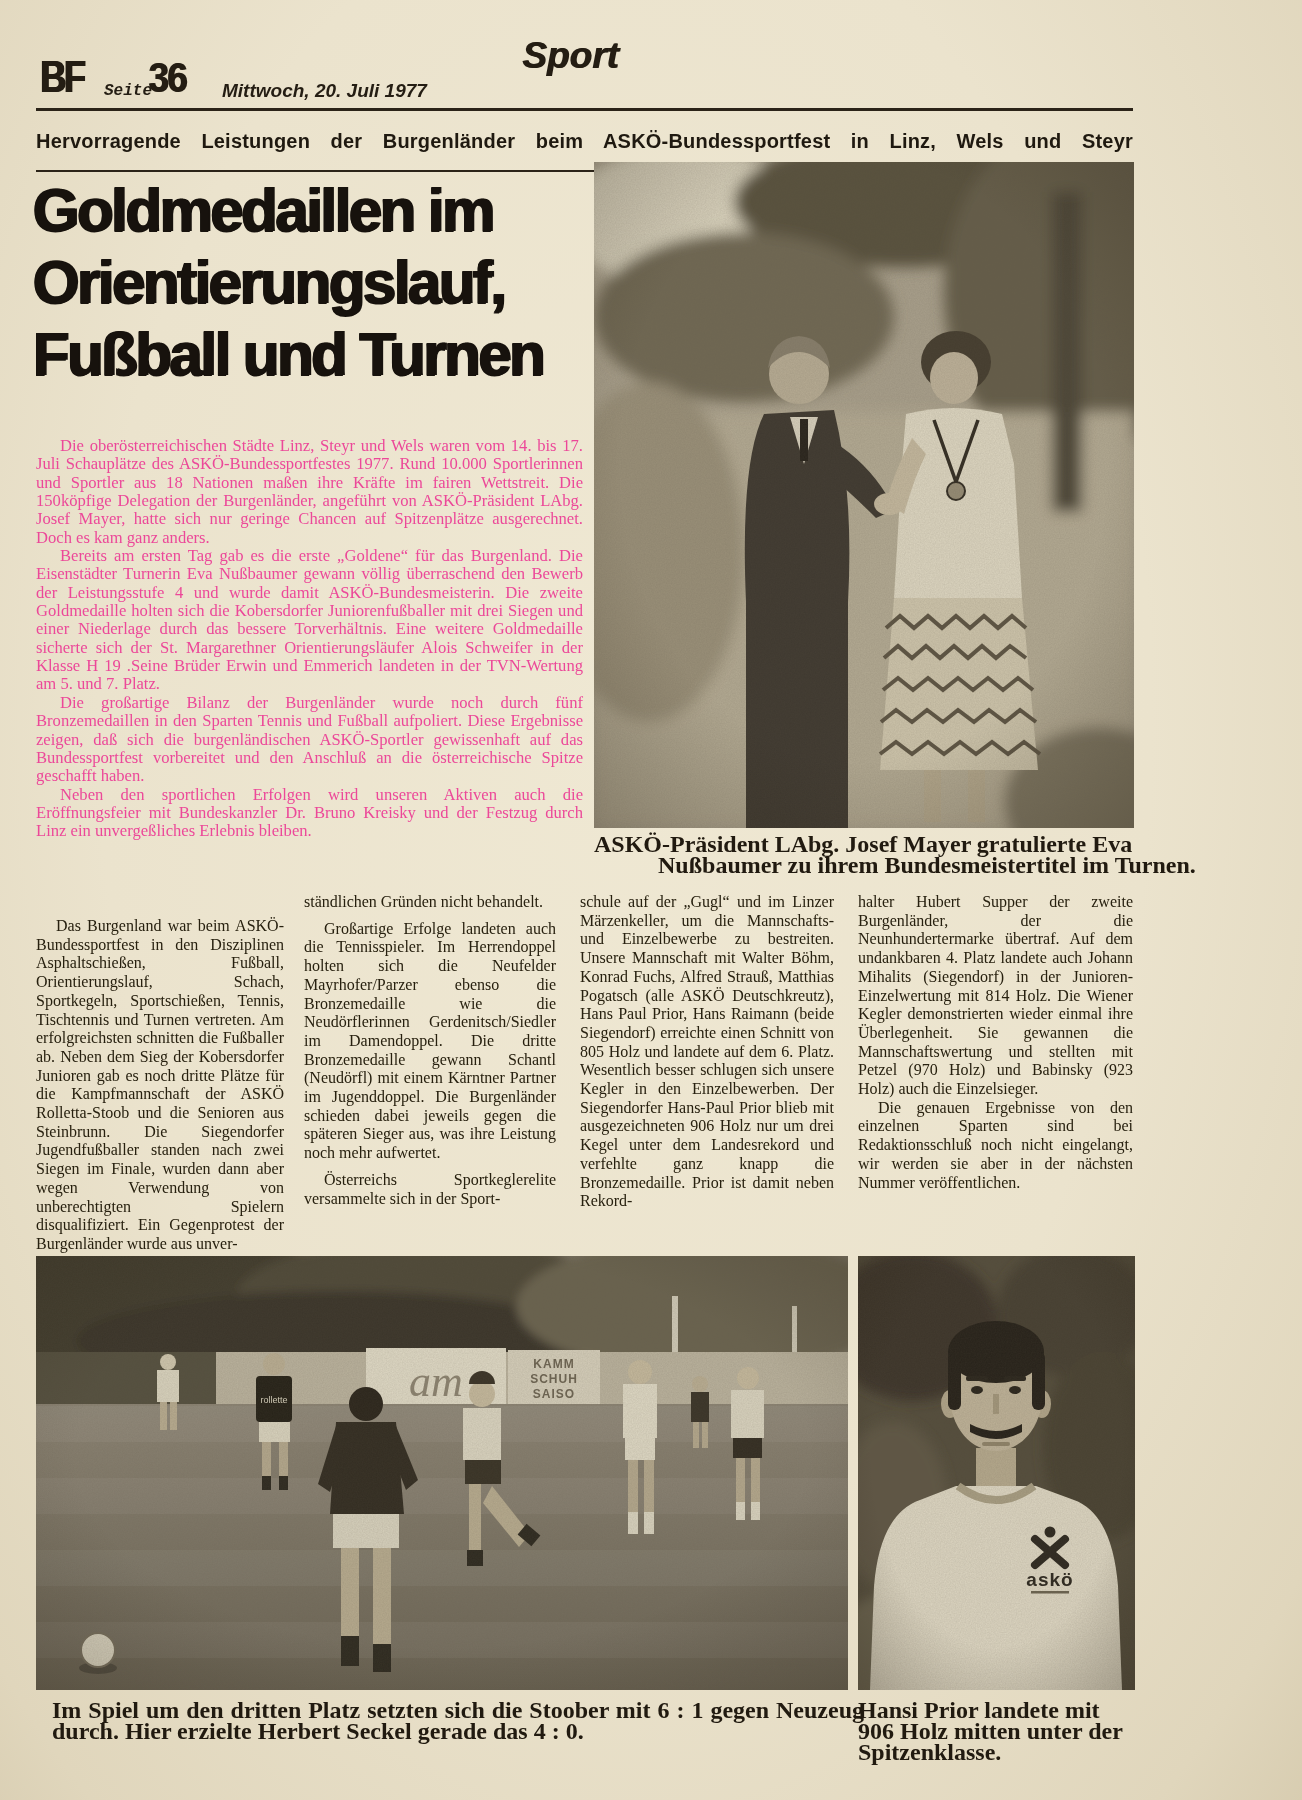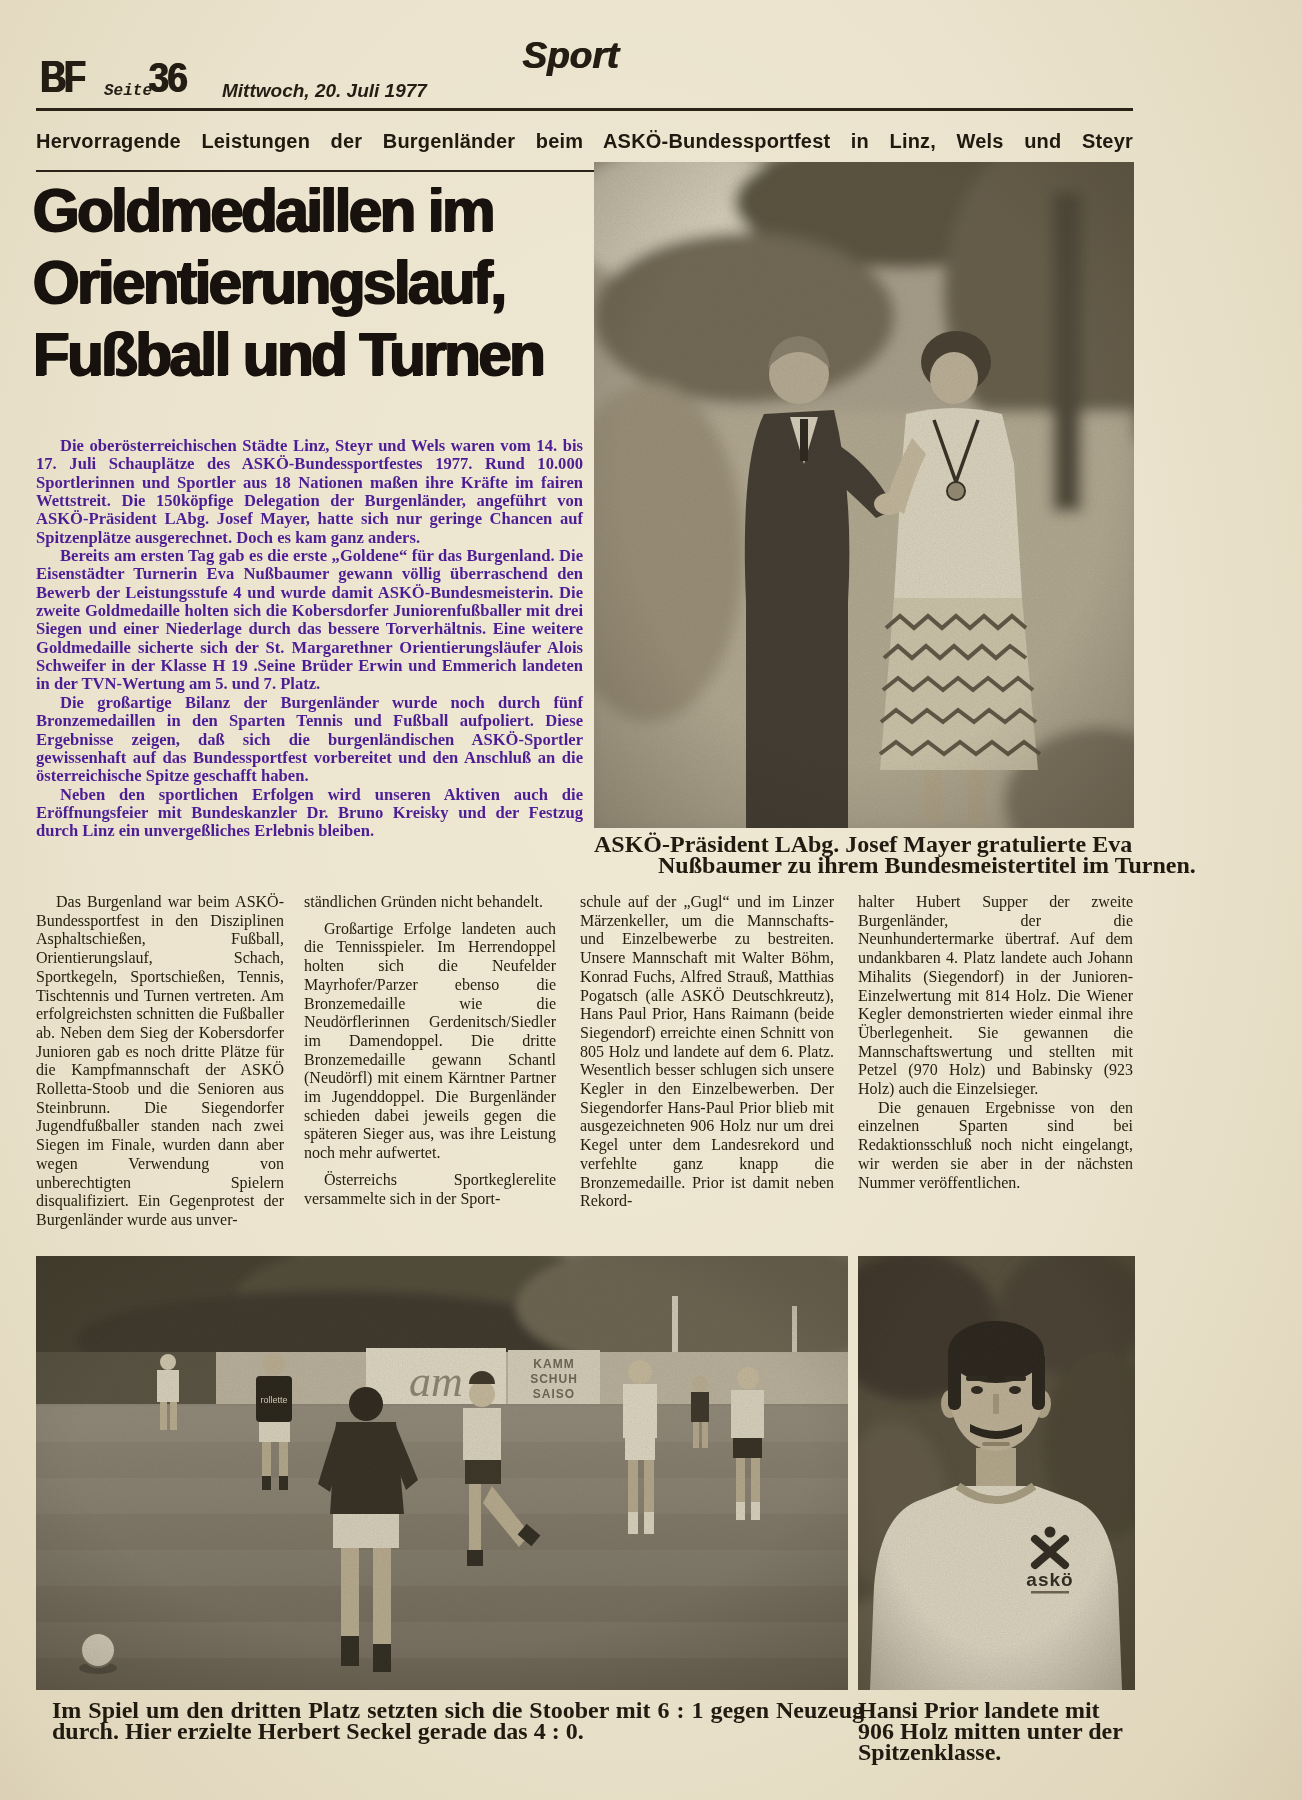--- a/index.html
+++ b/index.html
@@ -20,22 +20,22 @@
   .section{font-family:"Liberation Sans",sans-serif;font-style:italic;font-weight:bold;font-size:37px;
     text-shadow:1px 0 0 currentColor;}
   
   .kicker{left:36px;top:130px;width:1097px;font-family:"Liberation Sans",sans-serif;font-weight:bold;
     font-size:20px;text-align:justify;text-align-last:justify;letter-spacing:.2px;color:#1f1910;}
   
   .headline{left:32px;top:174px;width:560px;font-family:"Liberation Sans",sans-serif;font-weight:bold;
     font-size:60px;line-height:70px;letter-spacing:-2.5px;color:#17120d;
     text-shadow:2px 0 0 currentColor,0 1px 0 currentColor;transform:scaleY(1.03);transform-origin:left top;}
   
-  .lead{left:36px;top:437px;width:547px;font-size:16.6px;line-height:18.35px;font-weight:bold;
-    text-align:justify;color:#4c1d95;}
+  .lead{left:36px;top:437px;width:547px;font-size:16.6px;line-height:18.35px;font-weight:normal;
+    text-align:justify;color:#ec4899;}
   .lead p{margin:0;text-indent:24px;}
   
   .caption{font-weight:bold;font-size:24px;line-height:21px;color:#211a10;}
   .hang{padding-left:64px;text-indent:-64px;}
   
   .bodycol{position:absolute;top:893px;height:357px;overflow:hidden;font-size:16px;line-height:18.7px;
     text-align:justify;color:#27200f;}
   .bodycol p{margin:0;}
   .ind{text-indent:20px;}
   .gap{margin-top:8px !important;}
@@ -117,21 +117,21 @@
     <rect x="330" y="608" width="17" height="52" fill="#b3a78c"></rect>
     <rect x="374" y="608" width="17" height="52" fill="#b3a78c"></rect>
   </g>
   <ellipse cx="295" cy="342" rx="15" ry="11" fill="#c3b79d"></ellipse>
   <rect width="540" height="666" fill="url(#vg1)"></rect>
   <rect width="540" height="666" filter="url(#g1)" opacity="0.33"></rect>
 </svg>
 
 <div class="abs caption hang" style="left:594px;top:834px;width:540px;">ASKÖ-Präsident LAbg. Josef Mayer gratulierte Eva Nußbaumer zu ihrem Bundesmeistertitel im Turnen.</div>
 
-<div class="bodycol" style="left:36px;width:248px;">
+<div class="bodycol" style="left:36px;width:248px;margin-top:24px;">
   <p class="ind">Das Burgenland war beim ASKÖ-Bundessportfest in den Disziplinen Asphaltschießen, Fußball, Orientierungslauf, Schach, Sportkegeln, Sportschießen, Tennis, Tischtennis und Turnen vertreten. Am erfolgreichsten schnitten die Fußballer ab. Neben dem Sieg der Kobersdorfer Junioren gab es noch dritte Plätze für die Kampfmannschaft der ASKÖ Rolletta-Stoob und die Senioren aus Steinbrunn. Die Siegendorfer Jugendfußballer standen nach zwei Siegen im Finale, wurden dann aber wegen Verwendung von unberechtigten Spielern disqualifiziert. Ein Gegenprotest der Burgenländer wurde aus unver-</p>
 </div>
 <div class="bodycol" style="left:304px;width:252px;">
   <p>ständlichen Gründen nicht behandelt.</p>
   <p class="ind gap">Großartige Erfolge landeten auch die Tennisspieler. Im Herrendoppel holten sich die Neufelder Mayrhofer/Parzer ebenso die Bronzemedaille wie die Neudörflerinnen Gerdenitsch/Siedler im Damendoppel. Die dritte Bronzemedaille gewann Schantl (Neudörfl) mit einem Kärntner Partner im Jugenddoppel. Die Burgenländer schieden dabei jeweils gegen die späteren Sieger aus, was ihre Leistung noch mehr aufwertet.</p>
   <p class="ind gap">Österreichs Sportkeglerelite versammelte sich in der Sport-</p>
 </div>
 <div class="bodycol" style="left:580px;width:254px;">
   <p>schule auf der „Gugl“ und im Linzer Märzenkeller, um die Mannschafts- und Einzelbewerbe zu bestreiten. Unsere Mannschaft mit Walter Böhm, Konrad Fuchs, Alfred Strauß, Matthias Pogatsch (alle ASKÖ Deutschkreutz), Hans Paul Prior, Hans Raimann (beide Siegendorf) erreichte einen Schnitt von 805 Holz und landete auf dem 6. Platz. Wesentlich besser schlugen sich unsere Kegler in den Einzelbewerben. Der Siegendorfer Hans-Paul Prior blieb mit ausgezeichneten 906 Holz nur um drei Kegel unter dem Landesrekord und verfehlte ganz knapp die Bronzemedaille. Prior ist damit neben Rekord-</p>
 </div>

